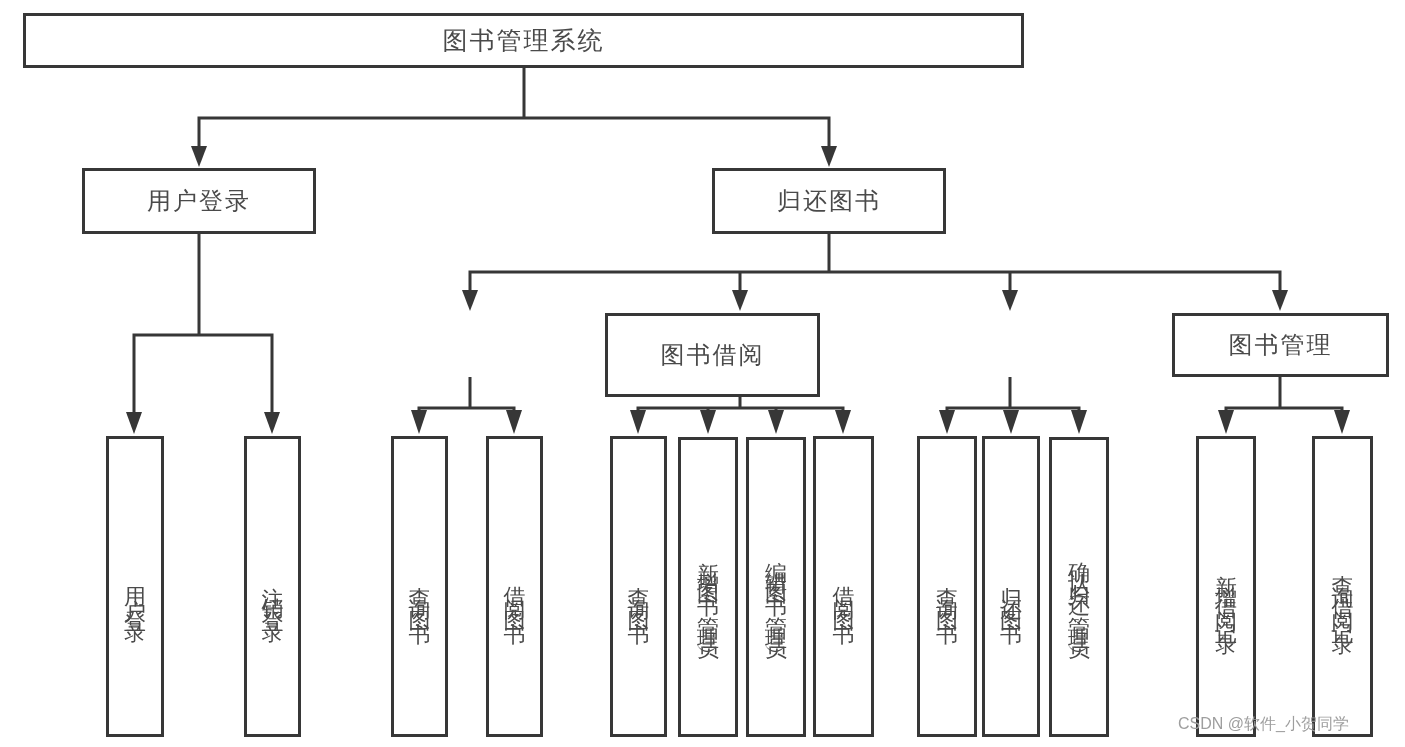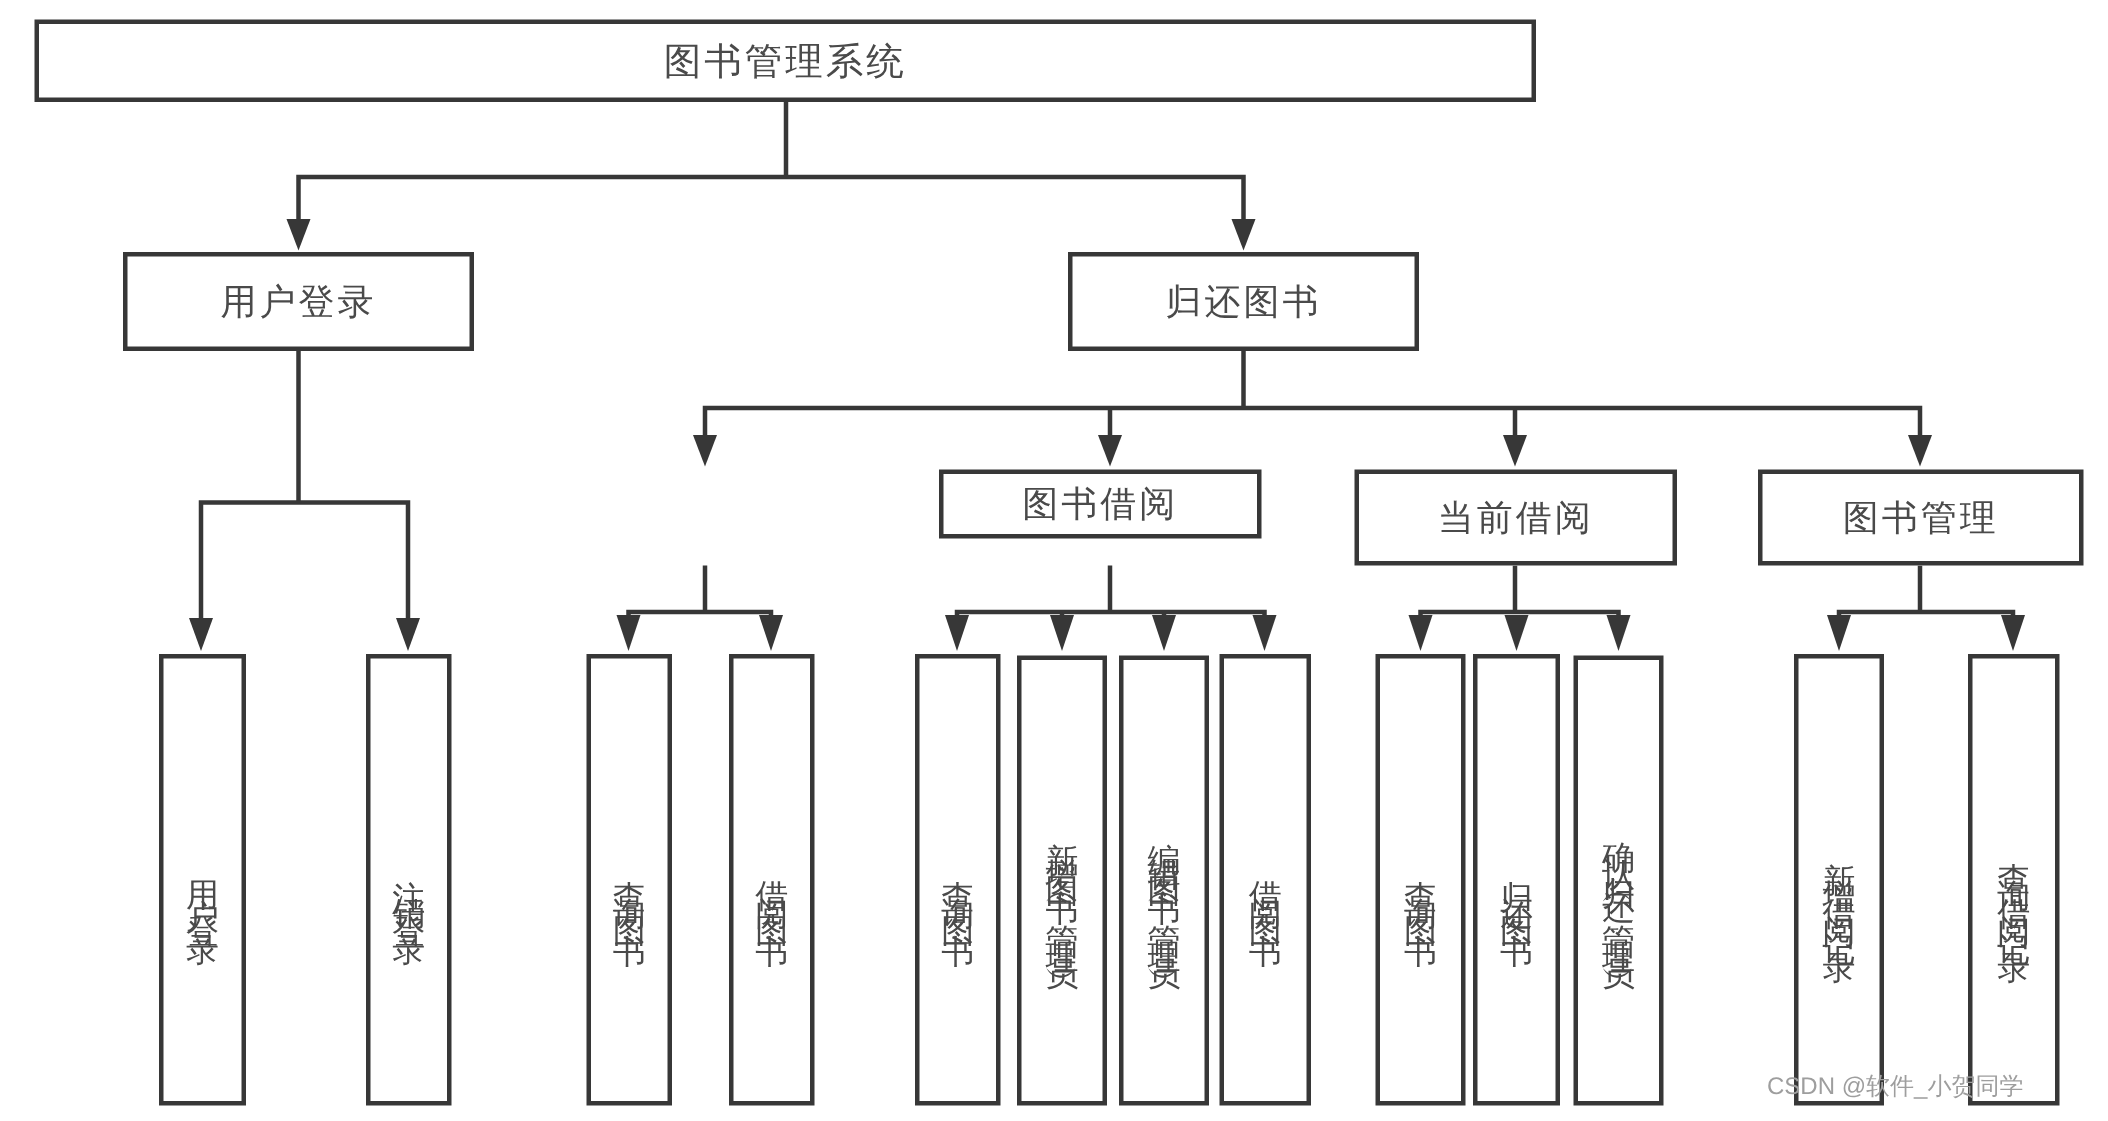--- a/index.html
+++ b/index.html
@@ -109,22 +109,21 @@
       <polygon points="1218,410 1234,410 1226,434"></polygon>
       <polygon points="1334,410 1350,410 1342,434"></polygon>
     </g>
   </svg>
 
   <div class="node root-node" style="left:23px; top:13px; width:1001px; height:55px">图书管理系统</div>
 
   <div class="node mid-node" style="left:82px; top:168px; width:234px; height:66px">用户登录</div>
   <div class="node mid-node" style="left:712px; top:168px; width:234px; height:66px">归还图书</div>
 
-  <div class="node mid-node" style="left:626px; top:313px; width:215px; height:46px">图书借阅</div>
-  <div class="node mid-node" style="left:903px; top:313px; width:215px; height:64px">当前借阅</div>
+  <div class="node mid-node" style="left:605px; top:313px; width:215px; height:84px">图书借阅</div>
   <div class="node mid-node" style="left:1172px; top:313px; width:217px; height:64px">图书管理</div>
 
   <div class="node leaf-node" style="left:106px; top:436px; width:58px; height:301px">
     <span class="vtext">用户登录</span>
   </div>
   <div class="node leaf-node" style="left:244px; top:436px; width:57px; height:301px">
     <span class="vtext">注销登录</span>
   </div>
 
   <div class="node leaf-node" style="left:391px; top:436px; width:57px; height:301px">

